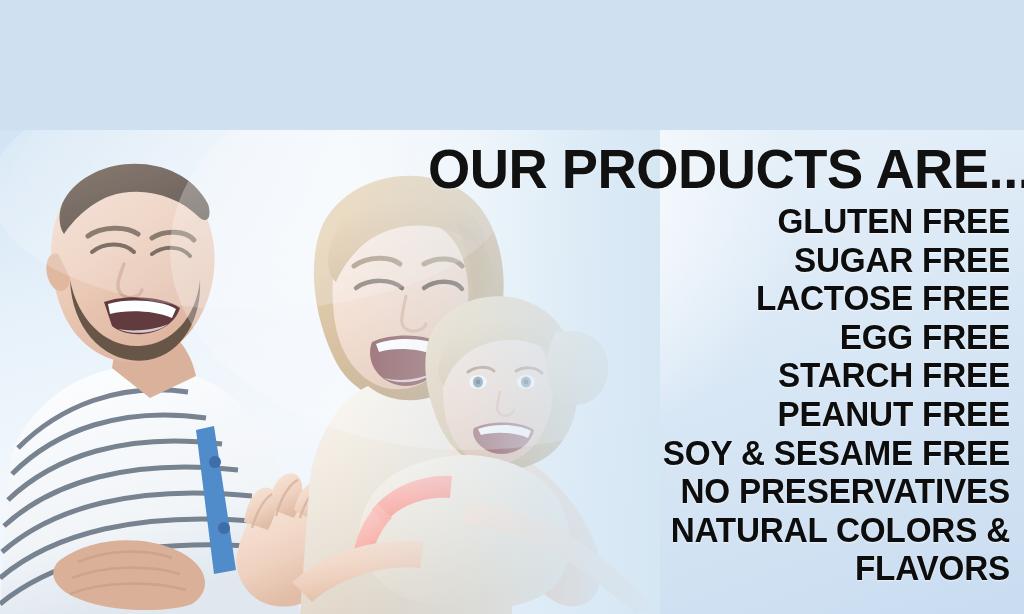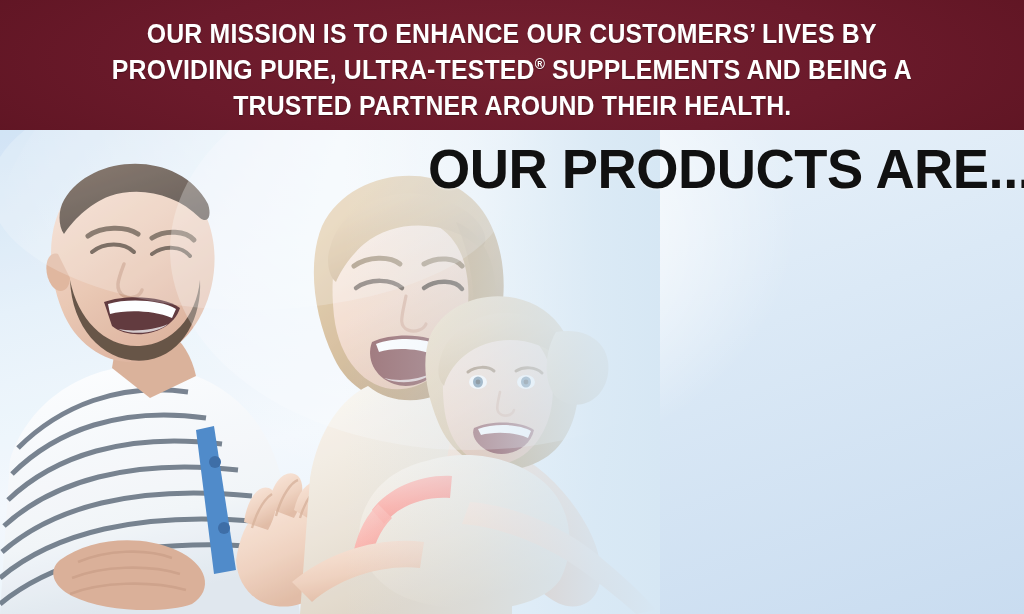--- a/index.html
+++ b/index.html
@@ -325,23 +325,30 @@
         </g>
 
         <ellipse cx="470" cy="120" rx="300" ry="200" fill="#ffffff" opacity="0.28"></ellipse>
         <ellipse cx="250" cy="60" rx="260" ry="120" fill="#ffffff" opacity="0.22"></ellipse>
         <rect x="0" y="0" width="660" height="484" fill="#eaf4ff" opacity="0.10"></rect>
       </g>
     </svg>
   </div>
   <div class="photo-fade"></div>
 
-  <div class="mission-banner">
-    <div class="mission-line">OUR MISSION IS TO ENHANCE OUR CUSTOMERS’ LIVES BY</div>
-    <div class="mission-line"><span>PROVIDING PURE, ULTRA-TESTED</span><sup>®</sup><span> SUPPLEMENTS AND BEING A</span></div>
-    <div class="mission-line">TRUSTED PARTNER AROUND THEIR HEALTH.</div>
-  </div>
 
   <div class="products">
     <div class="products-heading">OUR PRODUCTS ARE...</div>
+    <ul class="products-list">
+      <li>GLUTEN FREE</li>
+      <li>SUGAR FREE</li>
+      <li>LACTOSE FREE</li>
+      <li>EGG FREE</li>
+      <li>STARCH FREE</li>
+      <li>PEANUT FREE</li>
+      <li>SOY &amp; SESAME FREE</li>
+      <li>NO PRESERVATIVES</li>
+      <li>NATURAL COLORS &amp;</li>
+      <li>FLAVORS</li>
+    </ul>
   </div>
 
 </div>
 
 </body></html>

